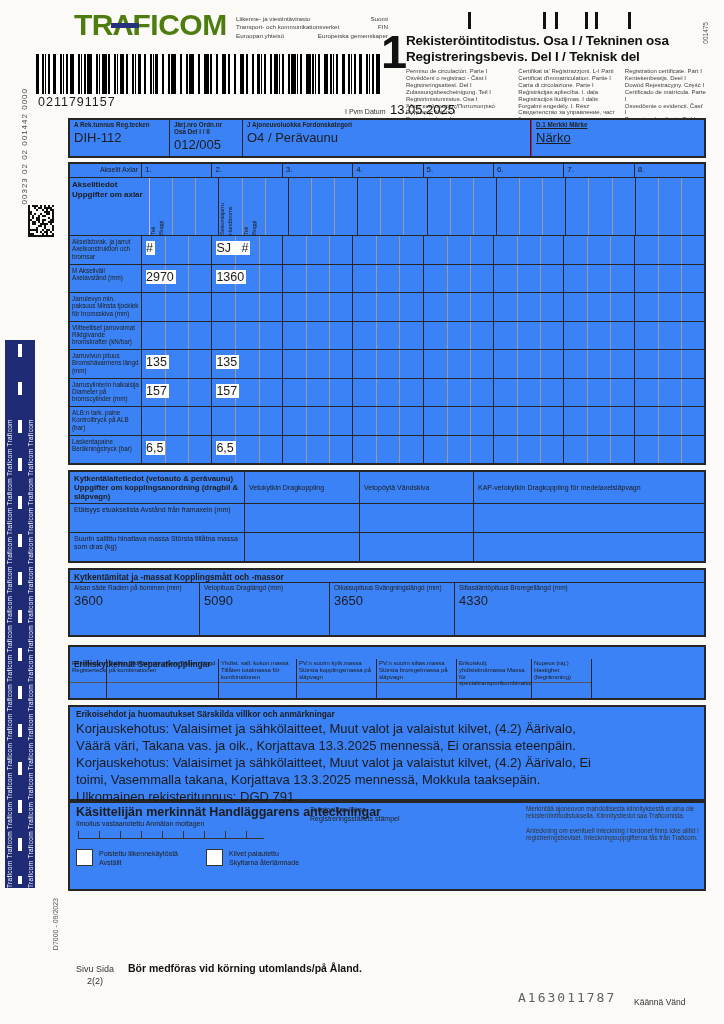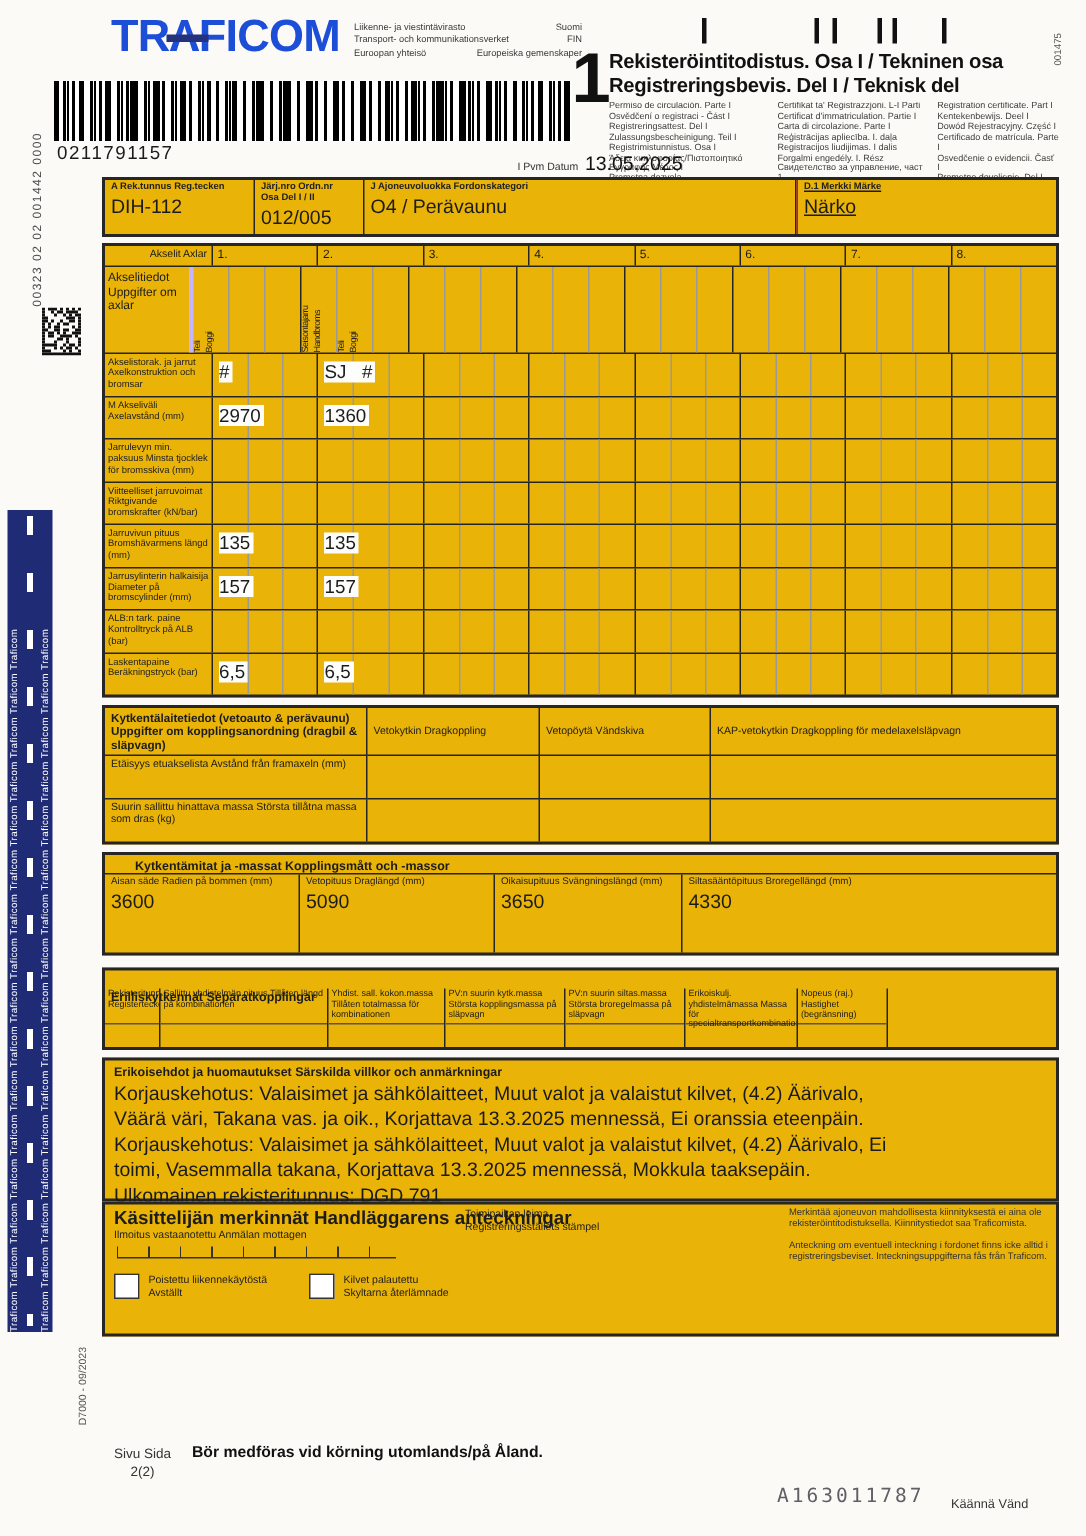--- a/index.html
+++ b/index.html
@@ -7,56 +7,56 @@
   .abs{position:absolute;}
   
   .left-code{left:20px;top:88px;writing-mode:vertical-rl;transform:rotate(180deg);font-size:8px;color:#4a4a4a;letter-spacing:1px;}
   .datamatrix{left:28px;top:205px;}
   .navy-strip{left:5px;top:340px;width:30px;height:548px;background:#202b76;overflow:hidden;}
   .strip-text{position:absolute;top:0;height:100%;writing-mode:vertical-rl;transform:rotate(180deg);color:#fff;font-size:6.5px;letter-spacing:.3px;white-space:nowrap;overflow:hidden;}
   .strip-l{left:1px;} .strip-r{right:1px;}
   .strip-dashes{position:absolute;left:13px;top:4px;width:4px;height:540px;background:repeating-linear-gradient(180deg,#fff 0 13px,transparent 13px 38px);}
   .form-code-vert{left:52px;top:898px;writing-mode:vertical-rl;transform:rotate(180deg);font-size:7px;color:#555;}
   
-  .logo{left:74px;top:8px;font-size:30px;font-weight:bold;color:#1d4ed8;letter-spacing:-.5px;}
+  .logo{left:74px;top:8px;font-size:30px;font-weight:bold;color:#4d7c0f;letter-spacing:-.5px;}
   .logo-a{position:relative;display:inline-block;}
   .logo-a::after{content:"";position:absolute;left:-2px;right:-6px;top:15px;height:4.5px;background:#24317f;}
   .agency{left:236px;top:15px;width:152px;font-size:6.2px;line-height:8.4px;color:#3a3a3a;}
   .ag-row{display:flex;justify-content:space-between;gap:4px;}
   .barcode{left:36px;top:54px;width:345px;height:40px;background-color:#fff;background-image:
     repeating-linear-gradient(90deg,#000 0 2px,transparent 2px 6px),
     repeating-linear-gradient(90deg,#000 0 1px,transparent 1px 9px),
     repeating-linear-gradient(90deg,#000 0 3px,transparent 3px 17px);}
   .barcode-num{left:38px;top:95px;font-size:12.5px;letter-spacing:1px;}
   .reg-mark{position:absolute;top:12px;width:3px;height:17px;background:#111;}
   .big-one{left:381px;top:28px;font-size:47px;font-weight:bold;line-height:1;color:#111;}
   .doc-title{left:406px;top:33px;font-size:13.5px;font-weight:bold;line-height:15.5px;letter-spacing:-.2px;color:#111;}
   .multilang{left:406px;top:68px;width:300px;display:flex;gap:5px;font-size:6px;line-height:6.9px;color:#3d3d3d;}
   .ml-col{overflow:hidden;} .ml-col:nth-child(1){width:37%;} .ml-col:nth-child(2){width:35%;} .ml-col:nth-child(3){width:28%;}
   .right-code{left:702px;top:22px;writing-mode:vertical-rl;transform:rotate(180deg);font-size:6.5px;color:#555;}
   .date-line{left:295px;top:100px;width:160px;text-align:right;}
   .date-lbl{font-size:7px;color:#333;} .date-val{font-size:13px;color:#111;}
   
-  .box{position:absolute;left:68px;width:638px;border:2px solid #262626;background:#eab308;box-sizing:border-box;}
+  .box{position:absolute;left:68px;width:638px;border:2px solid #262626;background:#3b82f6;box-sizing:border-box;}
   .fl{font-size:6.3px;line-height:7.3px;color:#222;}
   
   .box-identity{top:118px;height:40px;display:flex;}
   .id-cell{border-right:1px solid #262626;box-sizing:border-box;padding:1px 4px;overflow:hidden;}
   .id-cell:nth-child(1){width:100px;} .id-cell:nth-child(2){width:73px;} .id-cell:nth-child(3){width:288px;}
   .id-cell:nth-child(4){flex:1;border-right:none;border-left:1px solid #be185d;text-decoration:underline;}
   .id-label{font-size:6.3px;line-height:7px;font-weight:bold;color:#222;}
   .id-value{font-size:13px;margin-top:2px;}
   
   .box-axles{top:162px;height:303px;display:flex;flex-direction:column;}
   .ax-header{display:flex;height:13px;border-bottom:1px solid #262626;}
   .ax-corner{width:72px;border-right:1px solid #262626;box-sizing:border-box;font-size:7px;text-align:right;padding:2px 3px 0 0;}
   .ax-colnum{flex:1;border-right:1px solid #262626;box-sizing:border-box;font-size:8px;padding:1px 0 0 3px;}
   .ax-colnum:last-child{border-right:none;}
   .ax-subband{display:flex;height:57px;border-bottom:1px solid #262626;}
-  .ax-grouplabel{width:59px;border-right:3px solid #c4b5fd;box-sizing:border-box;font-weight:normal;font-size:8px;line-height:9.5px;padding:2px 2px;}
+  .ax-grouplabel{width:80px;border-right:1px solid #c4b5fd;box-sizing:border-box;font-weight:bold;font-size:8px;line-height:9.5px;padding:2px 2px;}
   .ax-subwrap{flex:1;display:flex;border-right:1px solid #262626;box-sizing:border-box;}
   .ax-subwrap:last-child{border-right:none;}
   .ax-subcell{flex:1;border-right:1px solid #9a9a9a;box-sizing:border-box;overflow:hidden;}
   .ax-subcell:last-child{border-right:none;}
   .vwrap{display:flex;gap:1px;height:100%;padding-top:2px;box-sizing:border-box;}
   .vtext{writing-mode:vertical-rl;transform:rotate(180deg);font-size:6px;line-height:7px;letter-spacing:-.3px;color:#222;}
   .ax-row{display:flex;flex:1;border-bottom:1px solid #262626;}
   .ax-row:last-child{border-bottom:none;}
   .ax-rowlabel{width:72px;border-right:1px solid #262626;box-sizing:border-box;padding:2px;}
   .ax-cell{flex:1;border-right:1px solid #262626;box-sizing:border-box;position:relative;}
@@ -66,21 +66,21 @@
   .ax-val{position:absolute;left:4px;top:5px;font-size:12.5px;white-space:pre;background:#fdfdfb;z-index:2;padding-right:2px;}
   
   .box-coupdev{top:470px;height:93px;display:grid;grid-template-columns:175px 115px 114px 1fr;grid-template-rows:32px 29px 1fr;}
   .cd-cell{border-right:1px solid #262626;border-bottom:1px solid #262626;box-sizing:border-box;padding:2px 4px;overflow:hidden;}
   .cd-cell.last-col{border-right:none;} .cd-cell.last-row{border-bottom:none;}
   .cd-title{font-weight:bold;font-size:7.8px;line-height:9px;}
   .cd-head{font-size:7px;line-height:8px;display:flex;align-items:center;}
   .cd-rowlabel{font-size:7px;line-height:8px;}
   
   .box-coupdims{top:568px;height:69px;display:flex;flex-direction:column;}
-  .cm-title{font-weight:bold;font-size:8.3px;padding:2px 20px 0;height:12px;box-sizing:border-box;}
+  .cm-title{font-weight:bold;font-size:8.3px;padding:2px 4px 0;height:12px;box-sizing:border-box;}
   .cm-row{display:flex;border-top:1px solid #262626;flex:1;}
   .cm-cell{border-right:1px solid #262626;box-sizing:border-box;padding:1px 4px;overflow:hidden;}
   .cm-cell:last-child{border-right:none;flex:1;}
   .cm-label{font-size:6.5px;line-height:7.5px;color:#222;}
   .cm-value{font-size:13px;margin-top:1px;}
   
   .box-sepcoup{top:645px;height:55px;display:flex;flex-direction:column;}
   .sc-title{font-weight:bold;font-size:8.3px;padding:12px 4px 0;height:11px;box-sizing:border-box;}
   .sc-cols{display:flex;flex:1;}
   .sc-cell{border-right:1px solid #262626;box-sizing:border-box;display:flex;flex-direction:column;overflow:hidden;}

